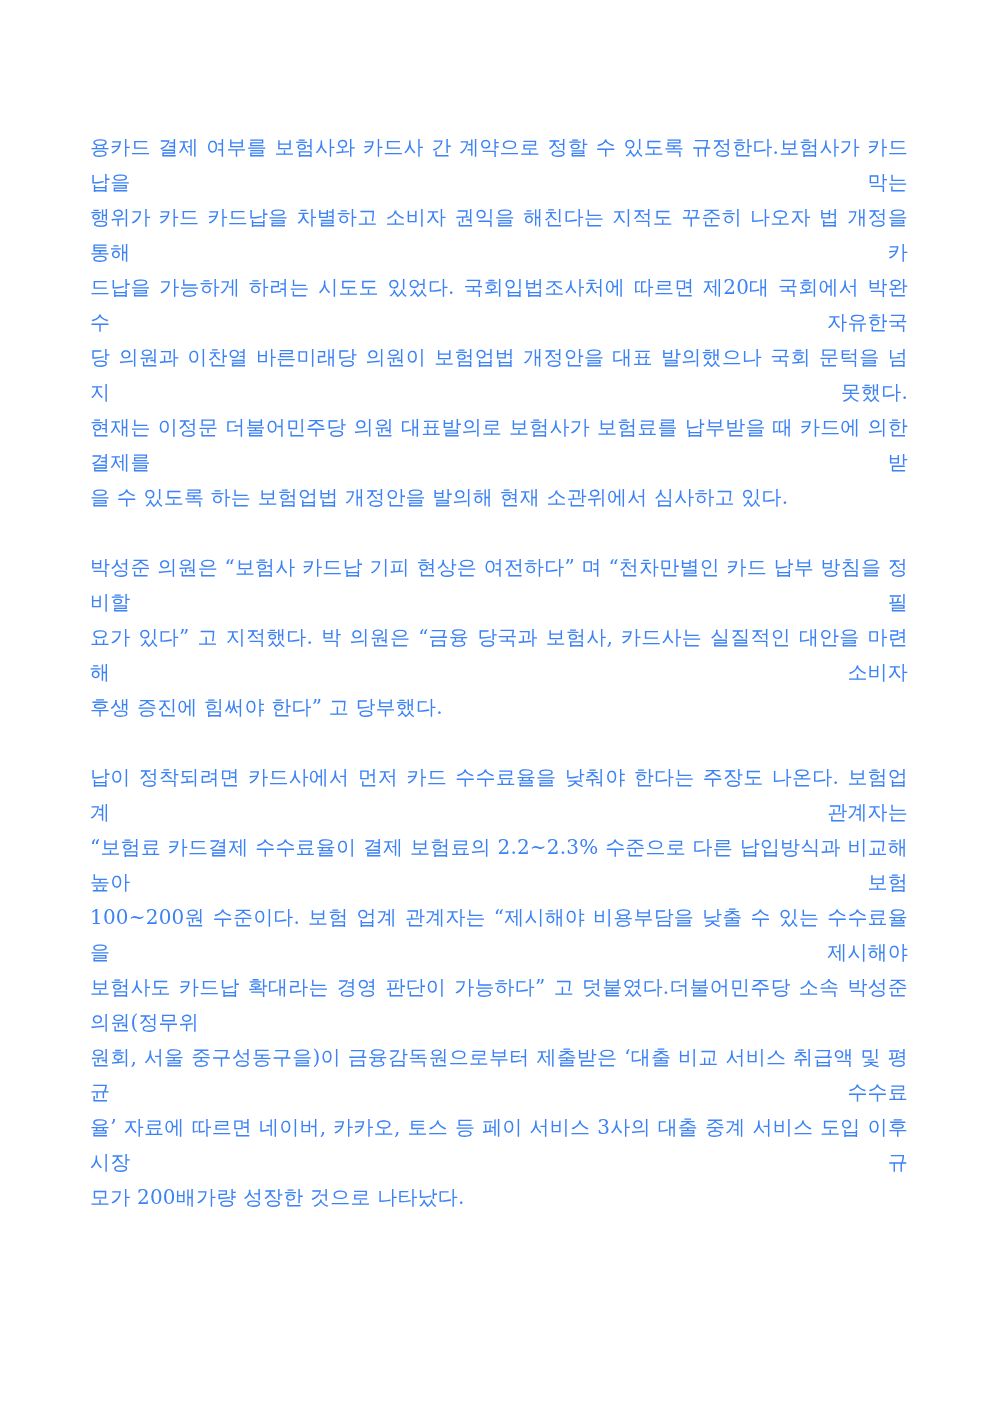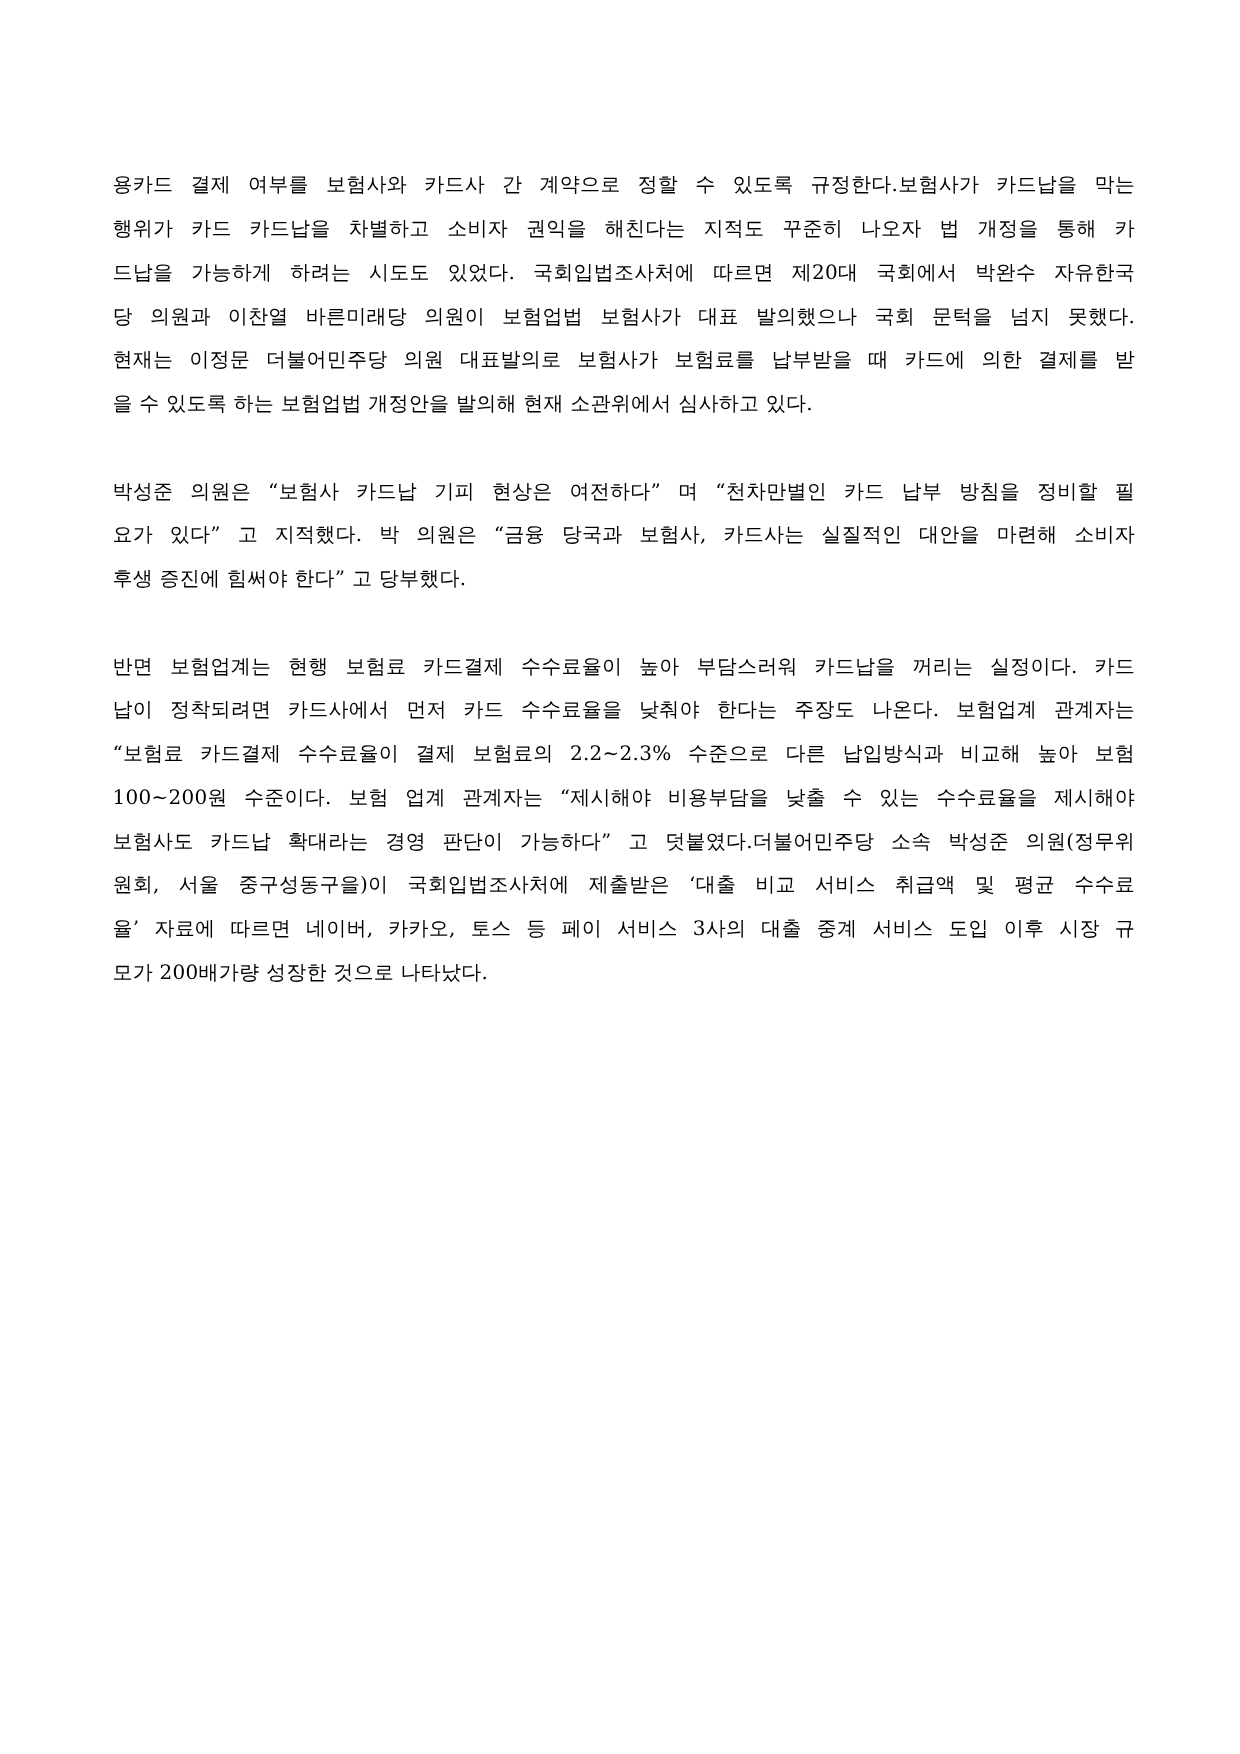--- a/index.html
+++ b/index.html
@@ -13,22 +13,22 @@
     height: 1403px;
     background: #ffffff;
     overflow: hidden;
     font-family: "DejaVu Serif", "Liberation Serif", serif;
   }
   .text-block {
     position: absolute;
     left: 90px;
     top: 130px;
     width: 818px;
-    color: #000000;
-    font-size: 16px;
+    color: #3b82f6;
+    font-size: 20px;
     line-height: 35px;
     letter-spacing: 0.2px;
   }
   .paragraph {
     margin: 0 0 35px 0;
   }
   .paragraph:last-child {
     margin-bottom: 0;
   }
   .paragraph .line {
@@ -43,33 +43,32 @@
 </style>
 </head>
 <body>
 
 <div class="page">
   <div class="text-block">
     <div class="paragraph">
         <div class="line">용카드 결제 여부를 보험사와 카드사 간 계약으로 정할 수 있도록 규정한다.보험사가 카드납을 막는</div>
         <div class="line">행위가 카드 카드납을 차별하고 소비자 권익을 해친다는 지적도 꾸준히 나오자 법 개정을 통해 카</div>
         <div class="line">드납을 가능하게 하려는 시도도 있었다. 국회입법조사처에 따르면 제20대 국회에서 박완수 자유한국</div>
-        <div class="line">당 의원과 이찬열 바른미래당 의원이 보험업법 보험사가 대표 발의했으나 국회 문턱을 넘지 못했다.</div>
+        <div class="line">당 의원과 이찬열 바른미래당 의원이 보험업법 개정안을 대표 발의했으나 국회 문턱을 넘지 못했다.</div>
         <div class="line">현재는 이정문 더불어민주당 의원 대표발의로 보험사가 보험료를 납부받을 때 카드에 의한 결제를 받</div>
         <div class="line">을 수 있도록 하는 보험업법 개정안을 발의해 현재 소관위에서 심사하고 있다.</div>
       </div>
     <div class="paragraph">
         <div class="line">박성준 의원은 “보험사 카드납 기피 현상은 여전하다” 며 “천차만별인 카드 납부 방침을 정비할 필</div>
         <div class="line">요가 있다” 고 지적했다. 박 의원은 “금융 당국과 보험사, 카드사는 실질적인 대안을 마련해 소비자</div>
         <div class="line">후생 증진에 힘써야 한다” 고 당부했다.</div>
       </div>
     <div class="paragraph">
-        <div class="line">반면 보험업계는 현행 보험료 카드결제 수수료율이 높아 부담스러워 카드납을 꺼리는 실정이다. 카드</div>
         <div class="line">납이 정착되려면 카드사에서 먼저 카드 수수료율을 낮춰야 한다는 주장도 나온다. 보험업계 관계자는</div>
         <div class="line">“보험료 카드결제 수수료율이 결제 보험료의 2.2~2.3% 수준으로 다른 납입방식과 비교해 높아 보험</div>
         <div class="line">100~200원 수준이다. 보험 업계 관계자는 “제시해야 비용부담을 낮출 수 있는 수수료율을 제시해야</div>
         <div class="line">보험사도 카드납 확대라는 경영 판단이 가능하다” 고 덧붙였다.더불어민주당 소속 박성준 의원(정무위</div>
-        <div class="line">원회, 서울 중구성동구을)이 국회입법조사처에 제출받은 ‘대출 비교 서비스 취급액 및 평균 수수료</div>
+        <div class="line">원회, 서울 중구성동구을)이 금융감독원으로부터 제출받은 ‘대출 비교 서비스 취급액 및 평균 수수료</div>
         <div class="line">율’ 자료에 따르면 네이버, 카카오, 토스 등 페이 서비스 3사의 대출 중계 서비스 도입 이후 시장 규</div>
         <div class="line">모가 200배가량 성장한 것으로 나타났다.</div>
       </div>
   </div>
 </div>
 
 </body></html>

